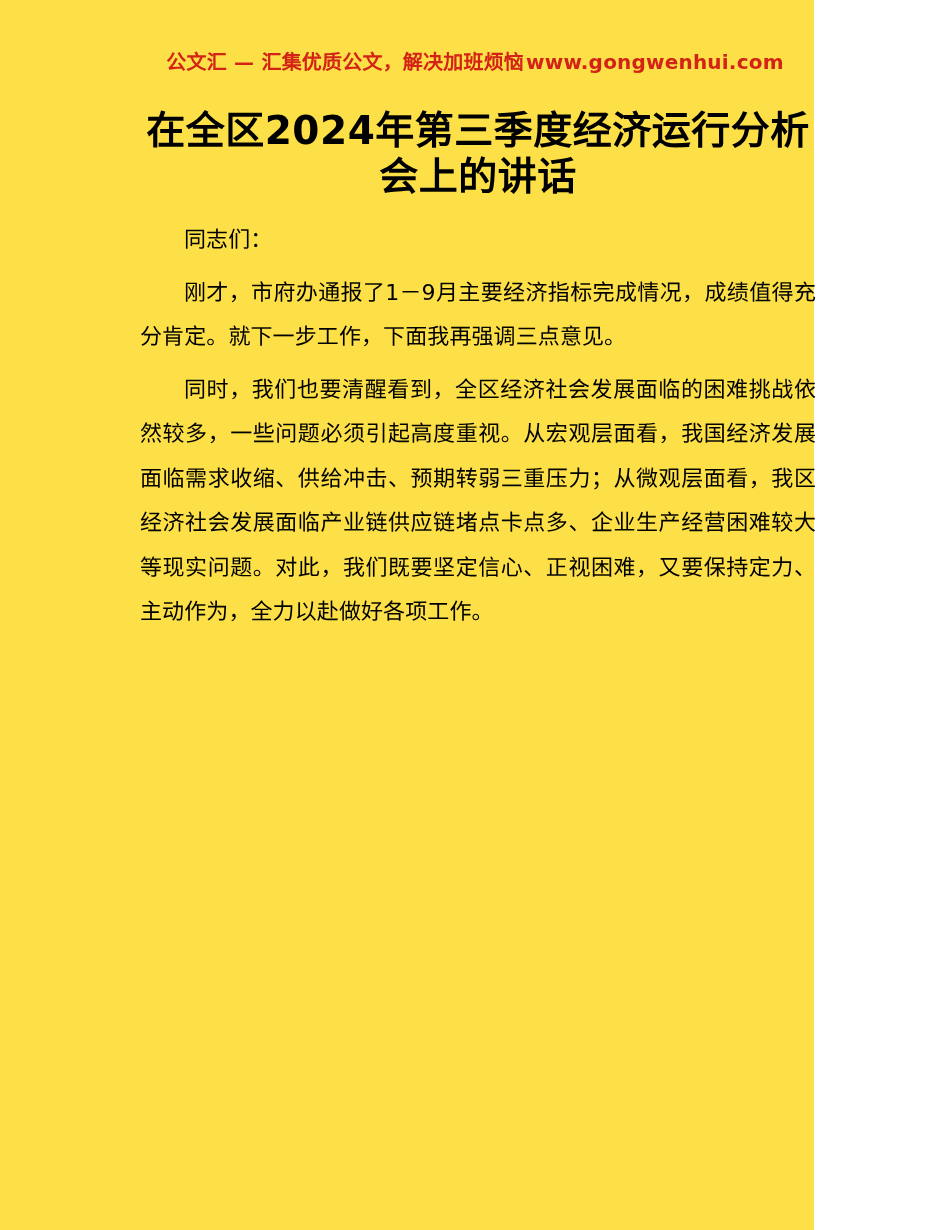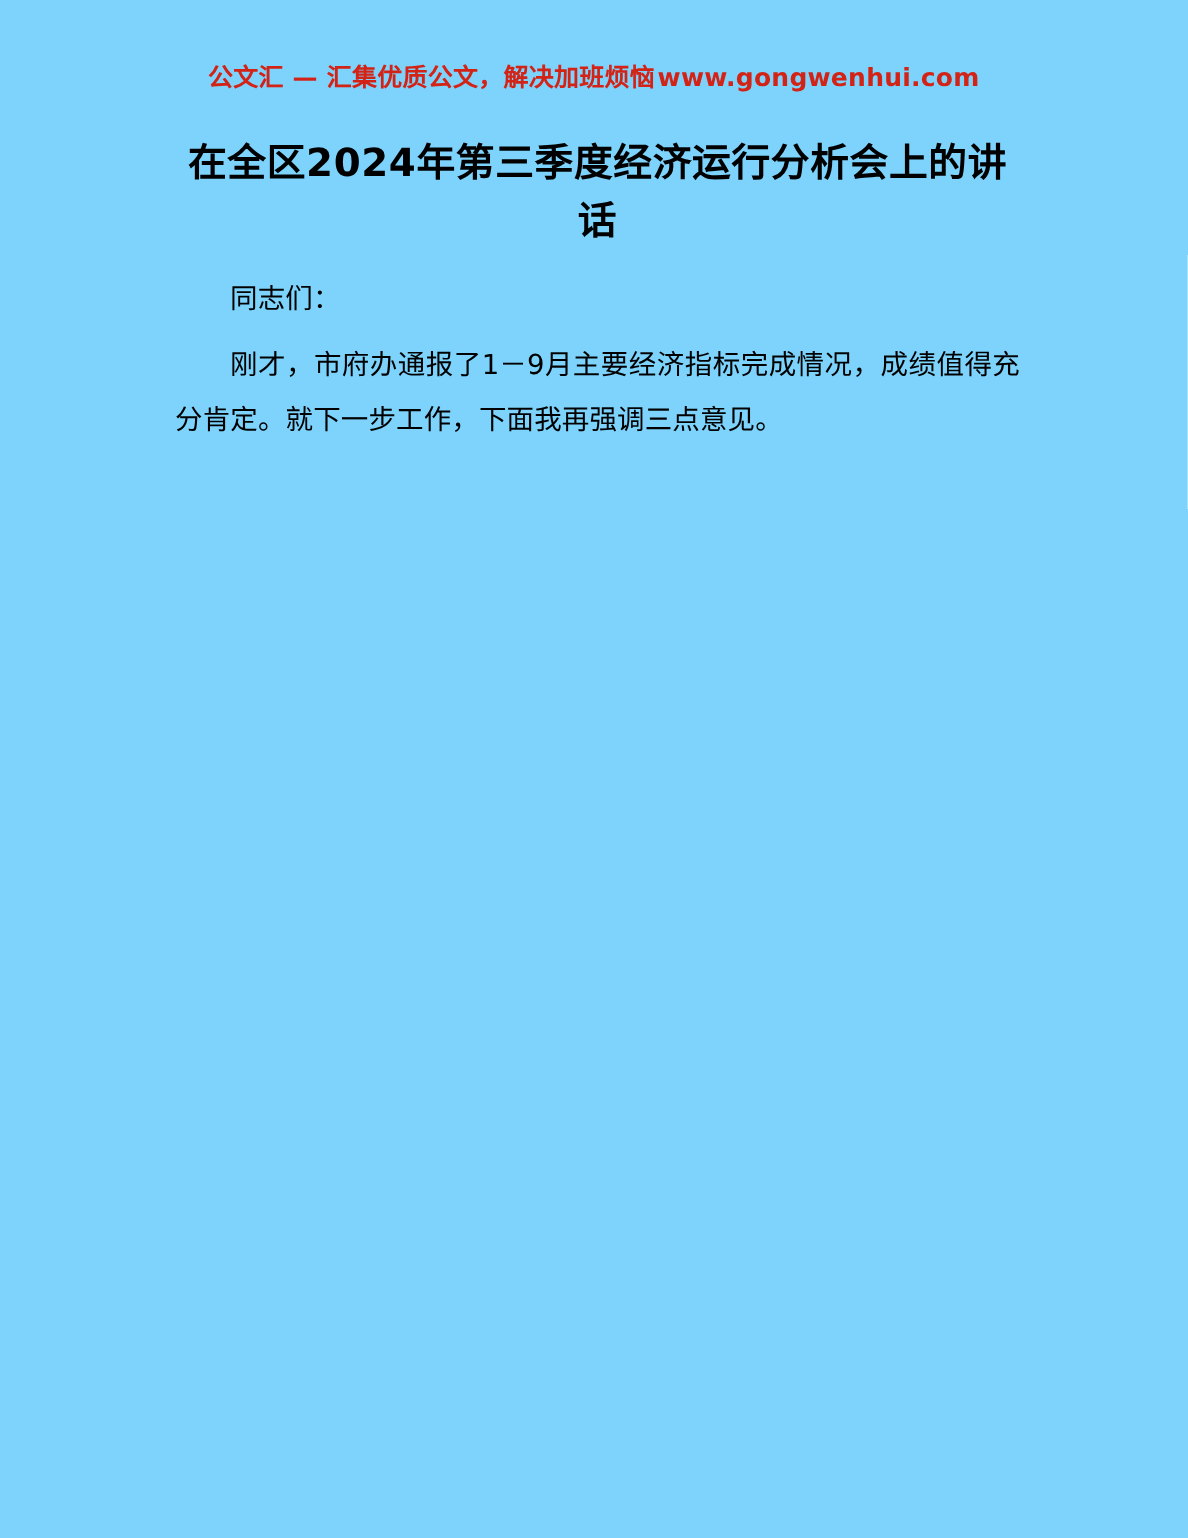--- a/index.html
+++ b/index.html
@@ -12,24 +12,24 @@
     width: 950px;
     height: 1230px;
     overflow: hidden;
     font-family: "DejaVu Sans", "Liberation Sans", sans-serif;
     color: #000000;
     -webkit-font-smoothing: antialiased;
   }
 
   .page {
     position: relative;
-    width: 950px;
+    width: 814px;
     height: 1230px;
     box-sizing: border-box;
-    background: #7dd3fc;
+    background: #fde047;
   }
 
   
   .site-banner {
     position: absolute;
     top: 48px;
     left: 0;
     width: 950px;
     text-align: center;
     font-size: 20px;
@@ -48,21 +48,21 @@
 
   
   .doc {
     position: absolute;
     top: 108px;
     left: 140px;
     width: 676px;
   }
 
   .doc-title {
-    font-size: 31px;
+    font-size: 39px;
     line-height: 46px;
     font-weight: 700;
     text-align: center;
     margin: 0 0 18px 0;
     letter-spacing: 0.5px;
     word-break: break-all;
   }
 
   .para {
     font-size: 22px;
@@ -91,15 +91,16 @@
   <div class="doc">
 
     <h1 class="doc-title">在全区2024年第三季度经济运行分析会上的讲话</h1>
 
     <p class="para">同志们：</p>
 
     <p class="para">刚才，市府办通报了1－9月主要经济指标完成情况，成绩值得充分肯定。就下一步工作，下面我再强调三点意见。</p>
 
 
 
+    <p class="para">同时，我们也要清醒看到，全区经济社会发展面临的困难挑战依然较多，一些问题必须引起高度重视。从宏观层面看，我国经济发展面临需求收缩、供给冲击、预期转弱三重压力；从微观层面看，我区经济社会发展面临产业链供应链堵点卡点多、企业生产经营困难较大等现实问题。对此，我们既要坚定信心、正视困难，又要保持定力、主动作为，全力以赴做好各项工作。</p>
 
   </div>
 </div>
 
 </body></html>

